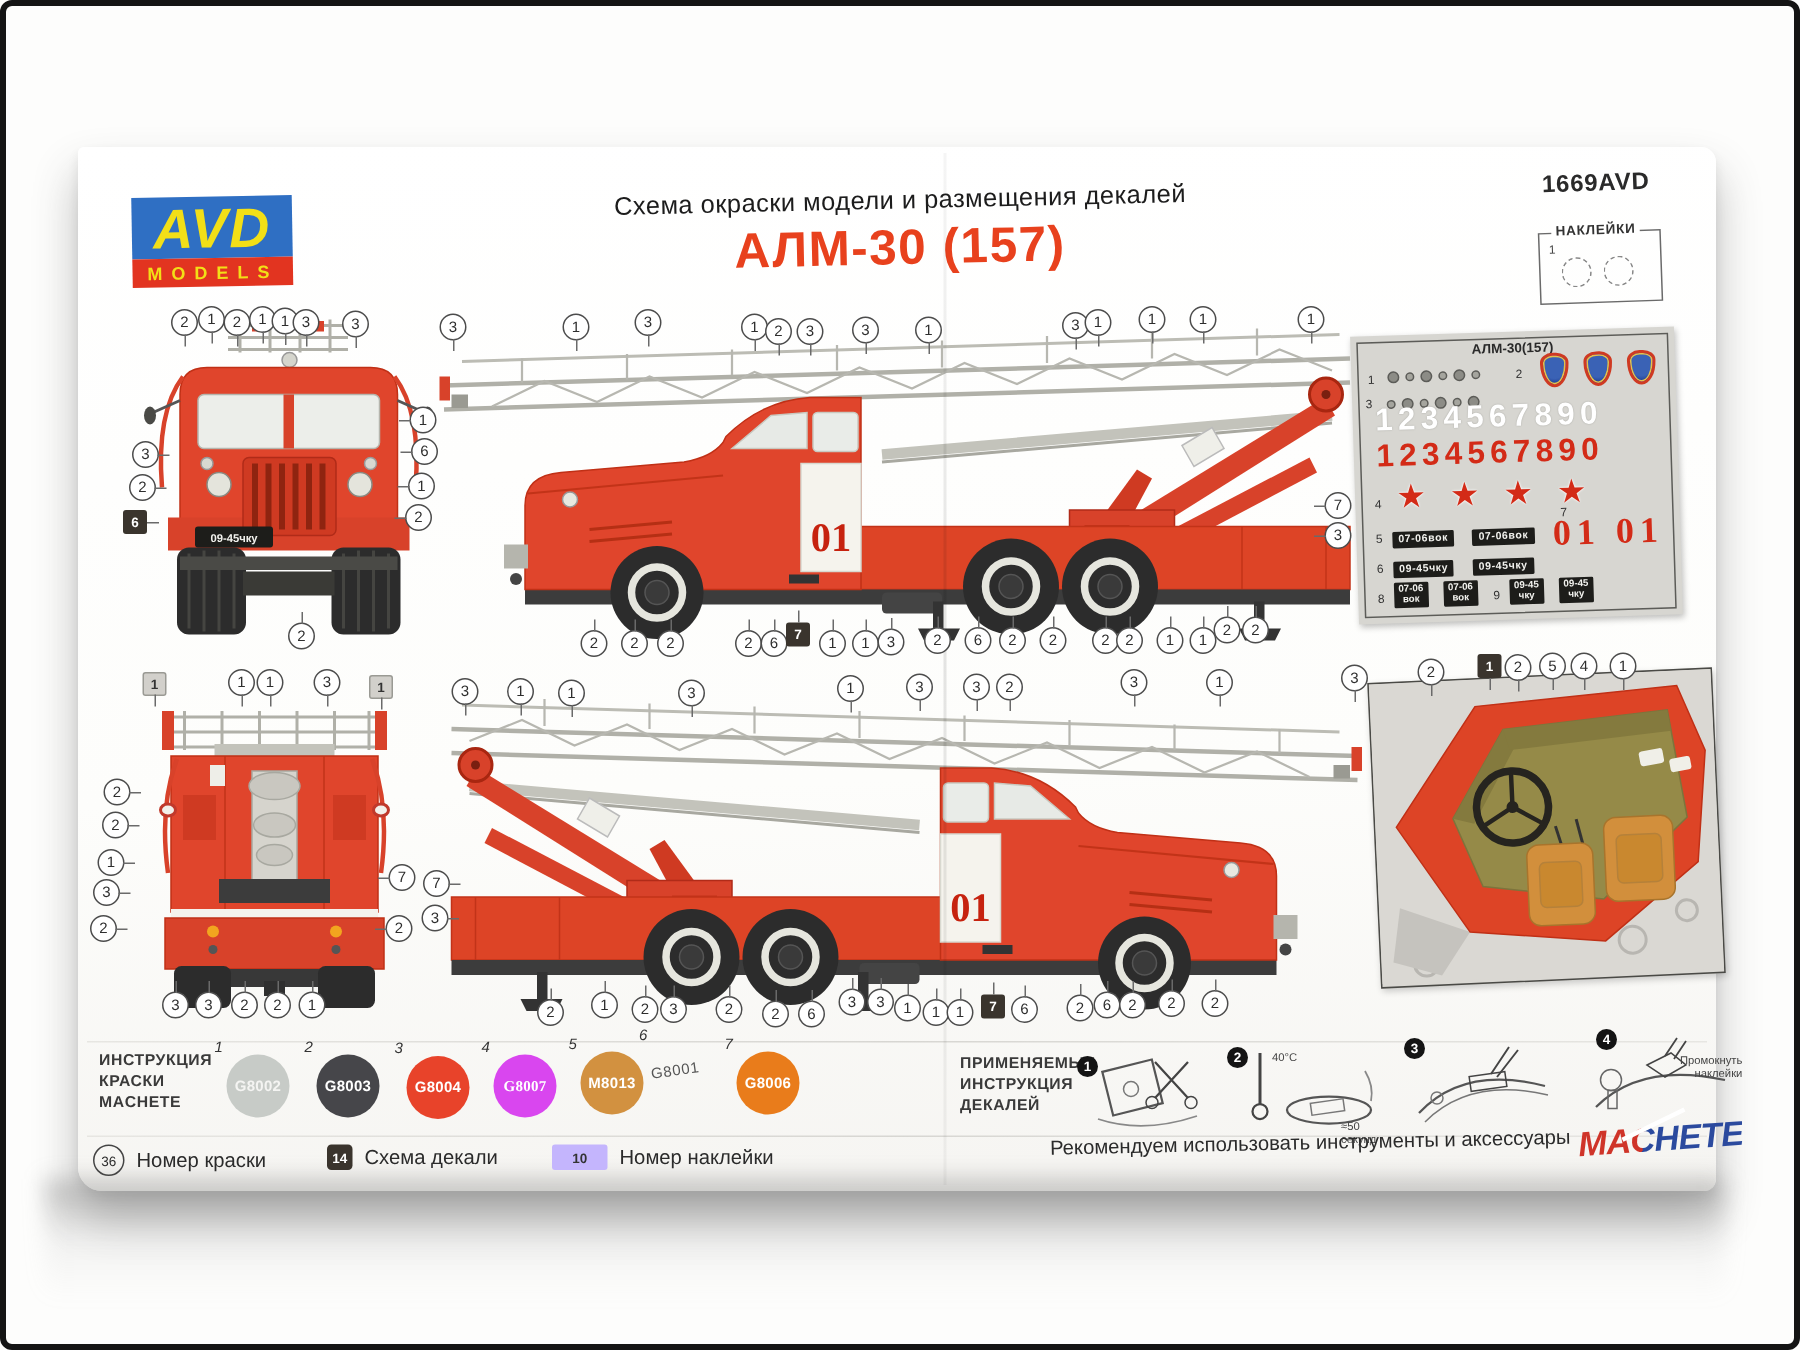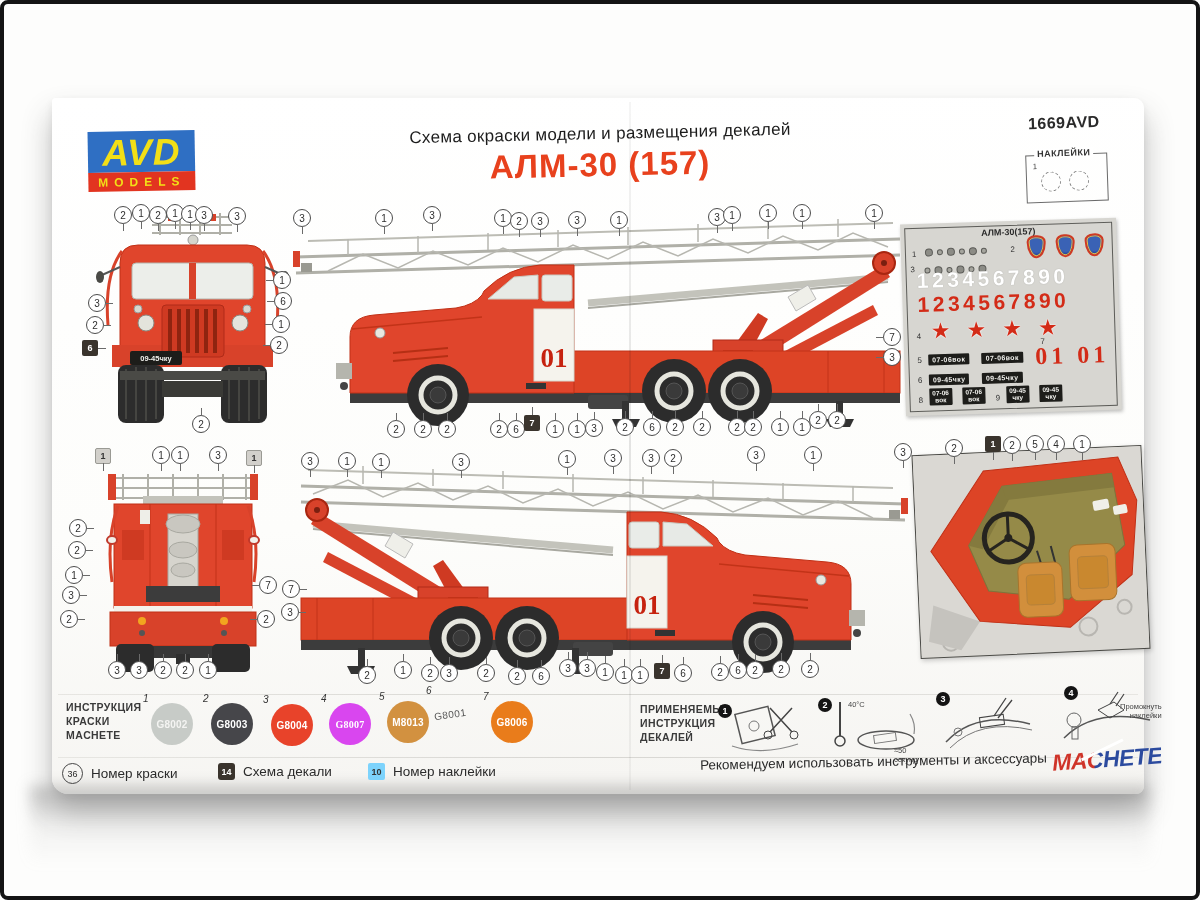--- a/index.html
+++ b/index.html
@@ -87,21 +87,21 @@
   
   #paints-title{position:absolute;left:66px;top:700px;font-size:10.5px;font-weight:bold;color:#3a3a3a;line-height:1.35;letter-spacing:.4px;}
   .paint{position:absolute;}
   .paint .p-num{position:absolute;left:-8px;top:-10px;font-size:10px;color:#333;font-style:italic;}
   .paint .p-circ{width:42px;height:42px;border-radius:50%;display:flex;align-items:center;justify-content:center;
         font-size:10px;font-weight:bold;letter-spacing:.2px;}
   .paint.nocirc .p-code{font-size:10px;color:#555;letter-spacing:.5px;display:block;margin-top:14px;transform:rotate(-8deg);}
   .key{position:absolute;display:flex;align-items:center;gap:8px;font-size:13.5px;color:#2b2b2b;}
   .key .kb-p{width:19px;height:19px;border:1.3px solid #444;border-radius:50%;display:flex;align-items:center;justify-content:center;font-size:9px;}
   .key .kb-d{width:17px;height:17px;background:#3a342d;color:#fff;border-radius:3px;display:flex;align-items:center;justify-content:center;font-size:9px;font-weight:bold;}
-  .key .kb-s{width:17px;height:17px;background:#7dd3fc;color:#333;border-radius:2px;display:flex;align-items:center;justify-content:center;font-size:9px;font-weight:bold;}
+  .key .kb-s{width:37px;height:17px;background:#c4b5fd;color:#333;border-radius:2px;display:flex;align-items:center;justify-content:center;font-size:9px;font-weight:bold;}
 
   #instr-title{position:absolute;left:640px;top:702px;font-size:10.5px;font-weight:bold;color:#3a3a3a;line-height:1.35;letter-spacing:.4px;}
   .step{position:absolute;}
   .step .st-badge{position:absolute;width:14px;height:14px;background:#141414;color:#fff;border-radius:50%;
         display:flex;align-items:center;justify-content:center;font-size:9px;font-weight:bold;z-index:2;}
   .step svg{position:absolute;left:0;top:0;}
   .st-note{position:absolute;font-size:7.5px;color:#444;line-height:1.2;}
 
   #recommend{position:absolute;left:700px;top:754px;width:360px;font-size:13.5px;color:#2b2b2b;transform:rotate(-1.2deg);}
   #machete{position:absolute;left:1052px;top:746px;font-size:23px;font-weight:bold;font-style:italic;

